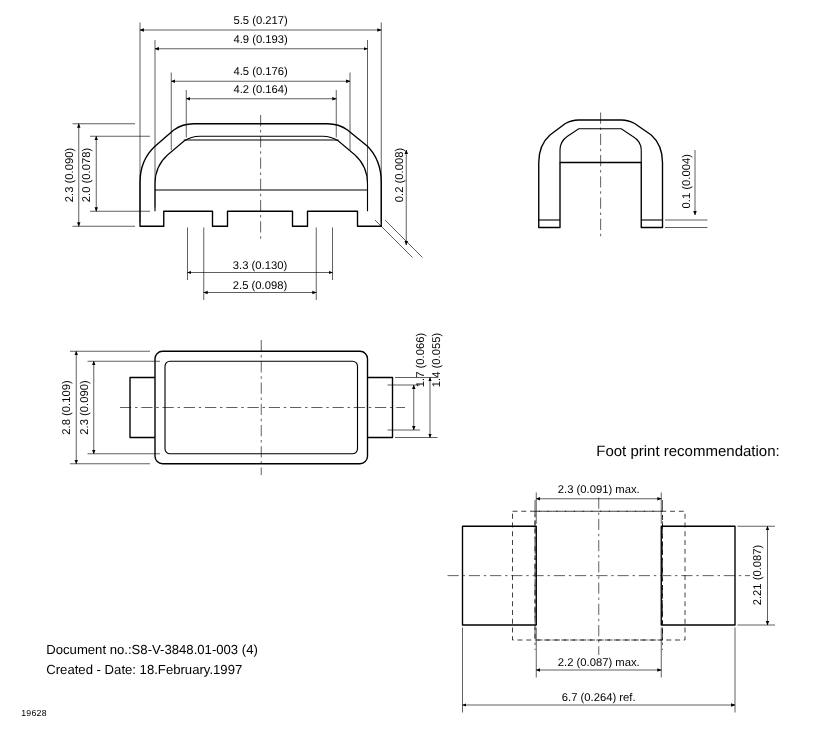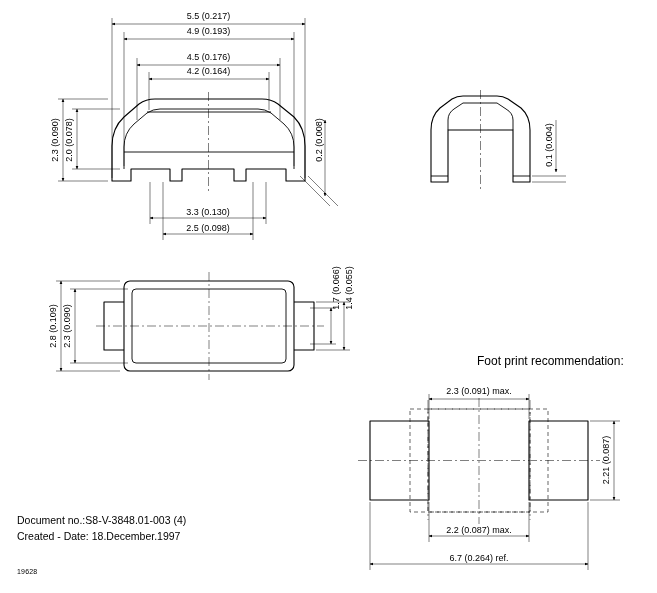--- a/index.html
+++ b/index.html
@@ -29,21 +29,21 @@
     height: 593px;
   }
   .doc-block {
     position: absolute;
     left: 17px;
     top: 512px;
     font-size: 10.5px;
     line-height: 16px;
     white-space: nowrap;
   }
-  .doc-block div { font-size: 10.5px; }
+  .doc-block div { font-size: 10.5px; margin-left: 20px; }
   .code-id {
     position: absolute;
     left: 17px;
     top: 568px;
     font-size: 7px;
     letter-spacing: 0.2px;
   }
   .fp-title {
     position: absolute;
     left: 477px;
@@ -315,18 +315,18 @@
       <line class="ext" x1="588" y1="502" x2="588" y2="570"></line>
       <line class="dimline" x1="370" y1="564" x2="588" y2="564" marker-start="url(#ahs)" marker-end="url(#ah)"></line>
       <text class="dim-text" x="479" y="561" text-anchor="middle">6.7 (0.264) ref.</text>
     </g>
   </svg>
 
   <div class="fp-title">Foot print recommendation:</div>
 
   <div class="doc-block">
     <div>Document no.:S8-V-3848.01-003 (4)</div>
-    <div>Created - Date: 18.December.1997</div>
+    <div>Created - Date: 18.February.1997</div>
   </div>
 
   <div class="code-id">19628</div>
 
 </div>
 
 </body></html>

